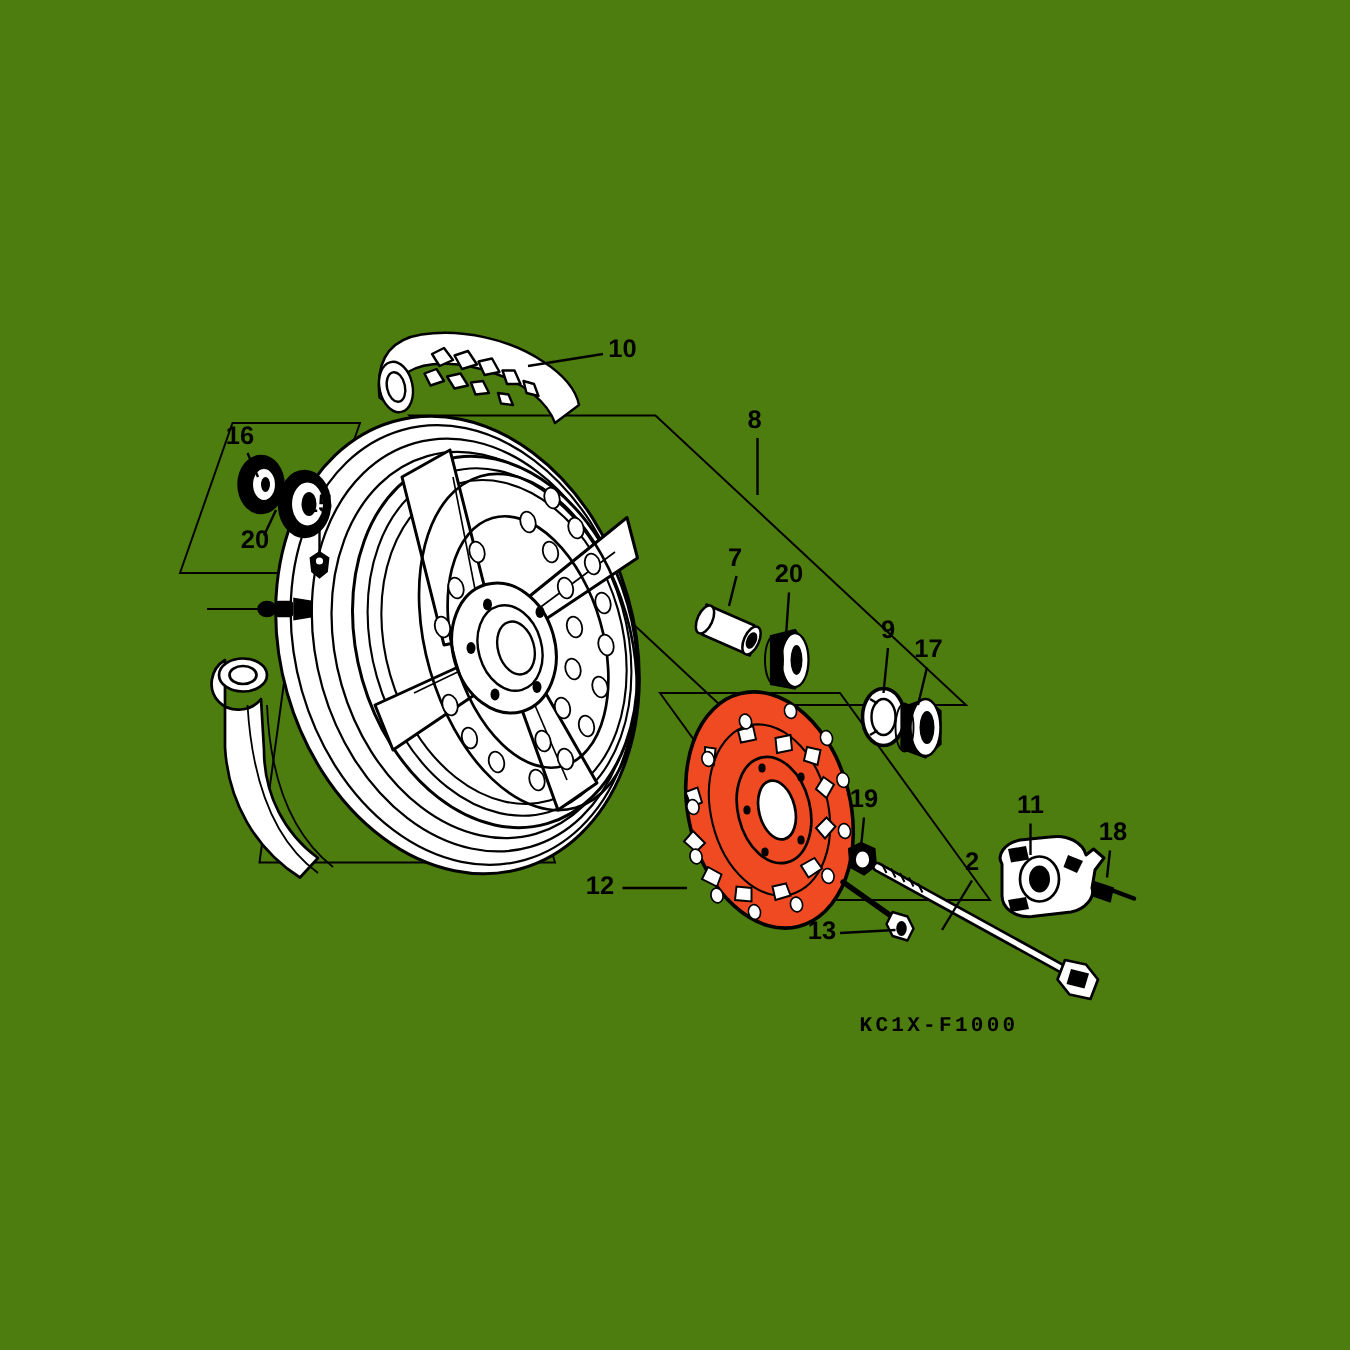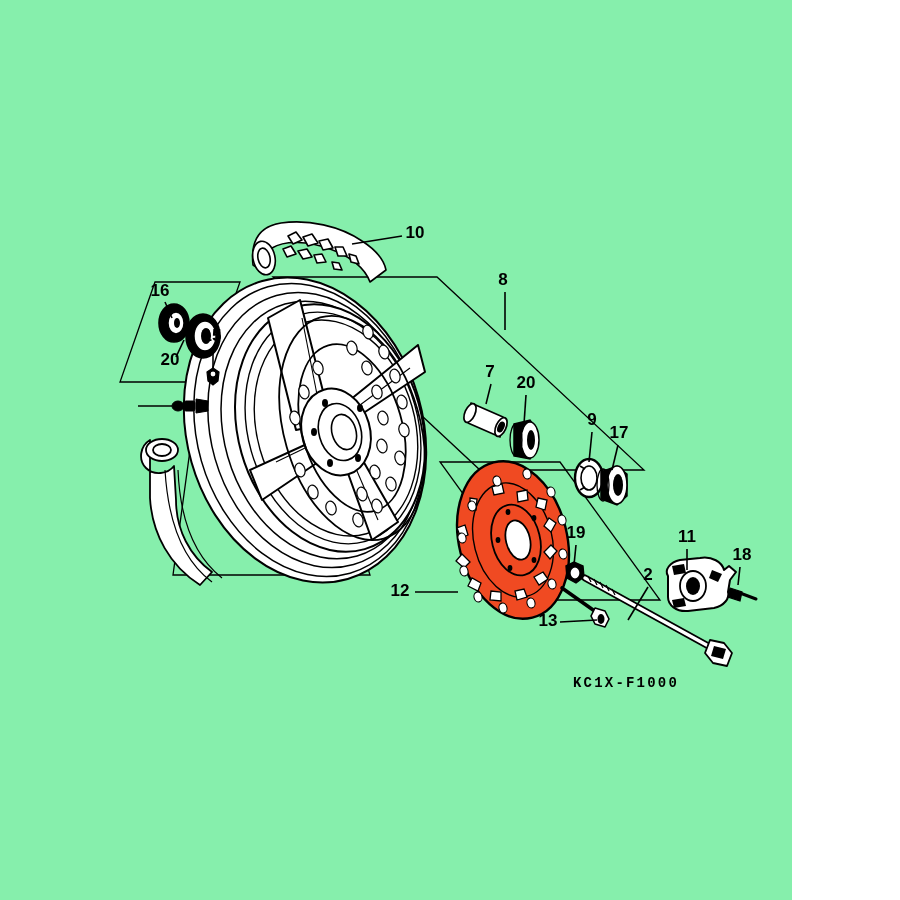--- a/index.html
+++ b/index.html
@@ -1,19 +1,19 @@
 <!DOCTYPE html>
 <html><head>
 <meta charset="utf-8">
 <title>Front Wheel Parts Diagram</title>
 <style>
   html,body{margin:0;padding:0;background:#ffffff;}
   body{width:900px;height:900px;overflow:hidden;
        font-family:"Liberation Sans",sans-serif;}
-  #stage{position:relative;width:792px;height:900px;background:#86efac;}
+  #stage{position:relative;width:900px;height:900px;background:#4d7c0f;}
   svg#diagram{position:absolute;left:0;top:0;width:900px;height:900px;display:block;}
   .callout{font-family:"Liberation Sans",sans-serif;font-weight:bold;font-size:17px;fill:#000;}
   .partcode{font-family:"Liberation Mono",monospace;font-weight:bold;font-size:14px;
             letter-spacing:2.2px;fill:#000;}
 </style>
 </head>
 <body>
 
 <div id="stage">
   <svg id="diagram" viewBox="0 0 900 900">

